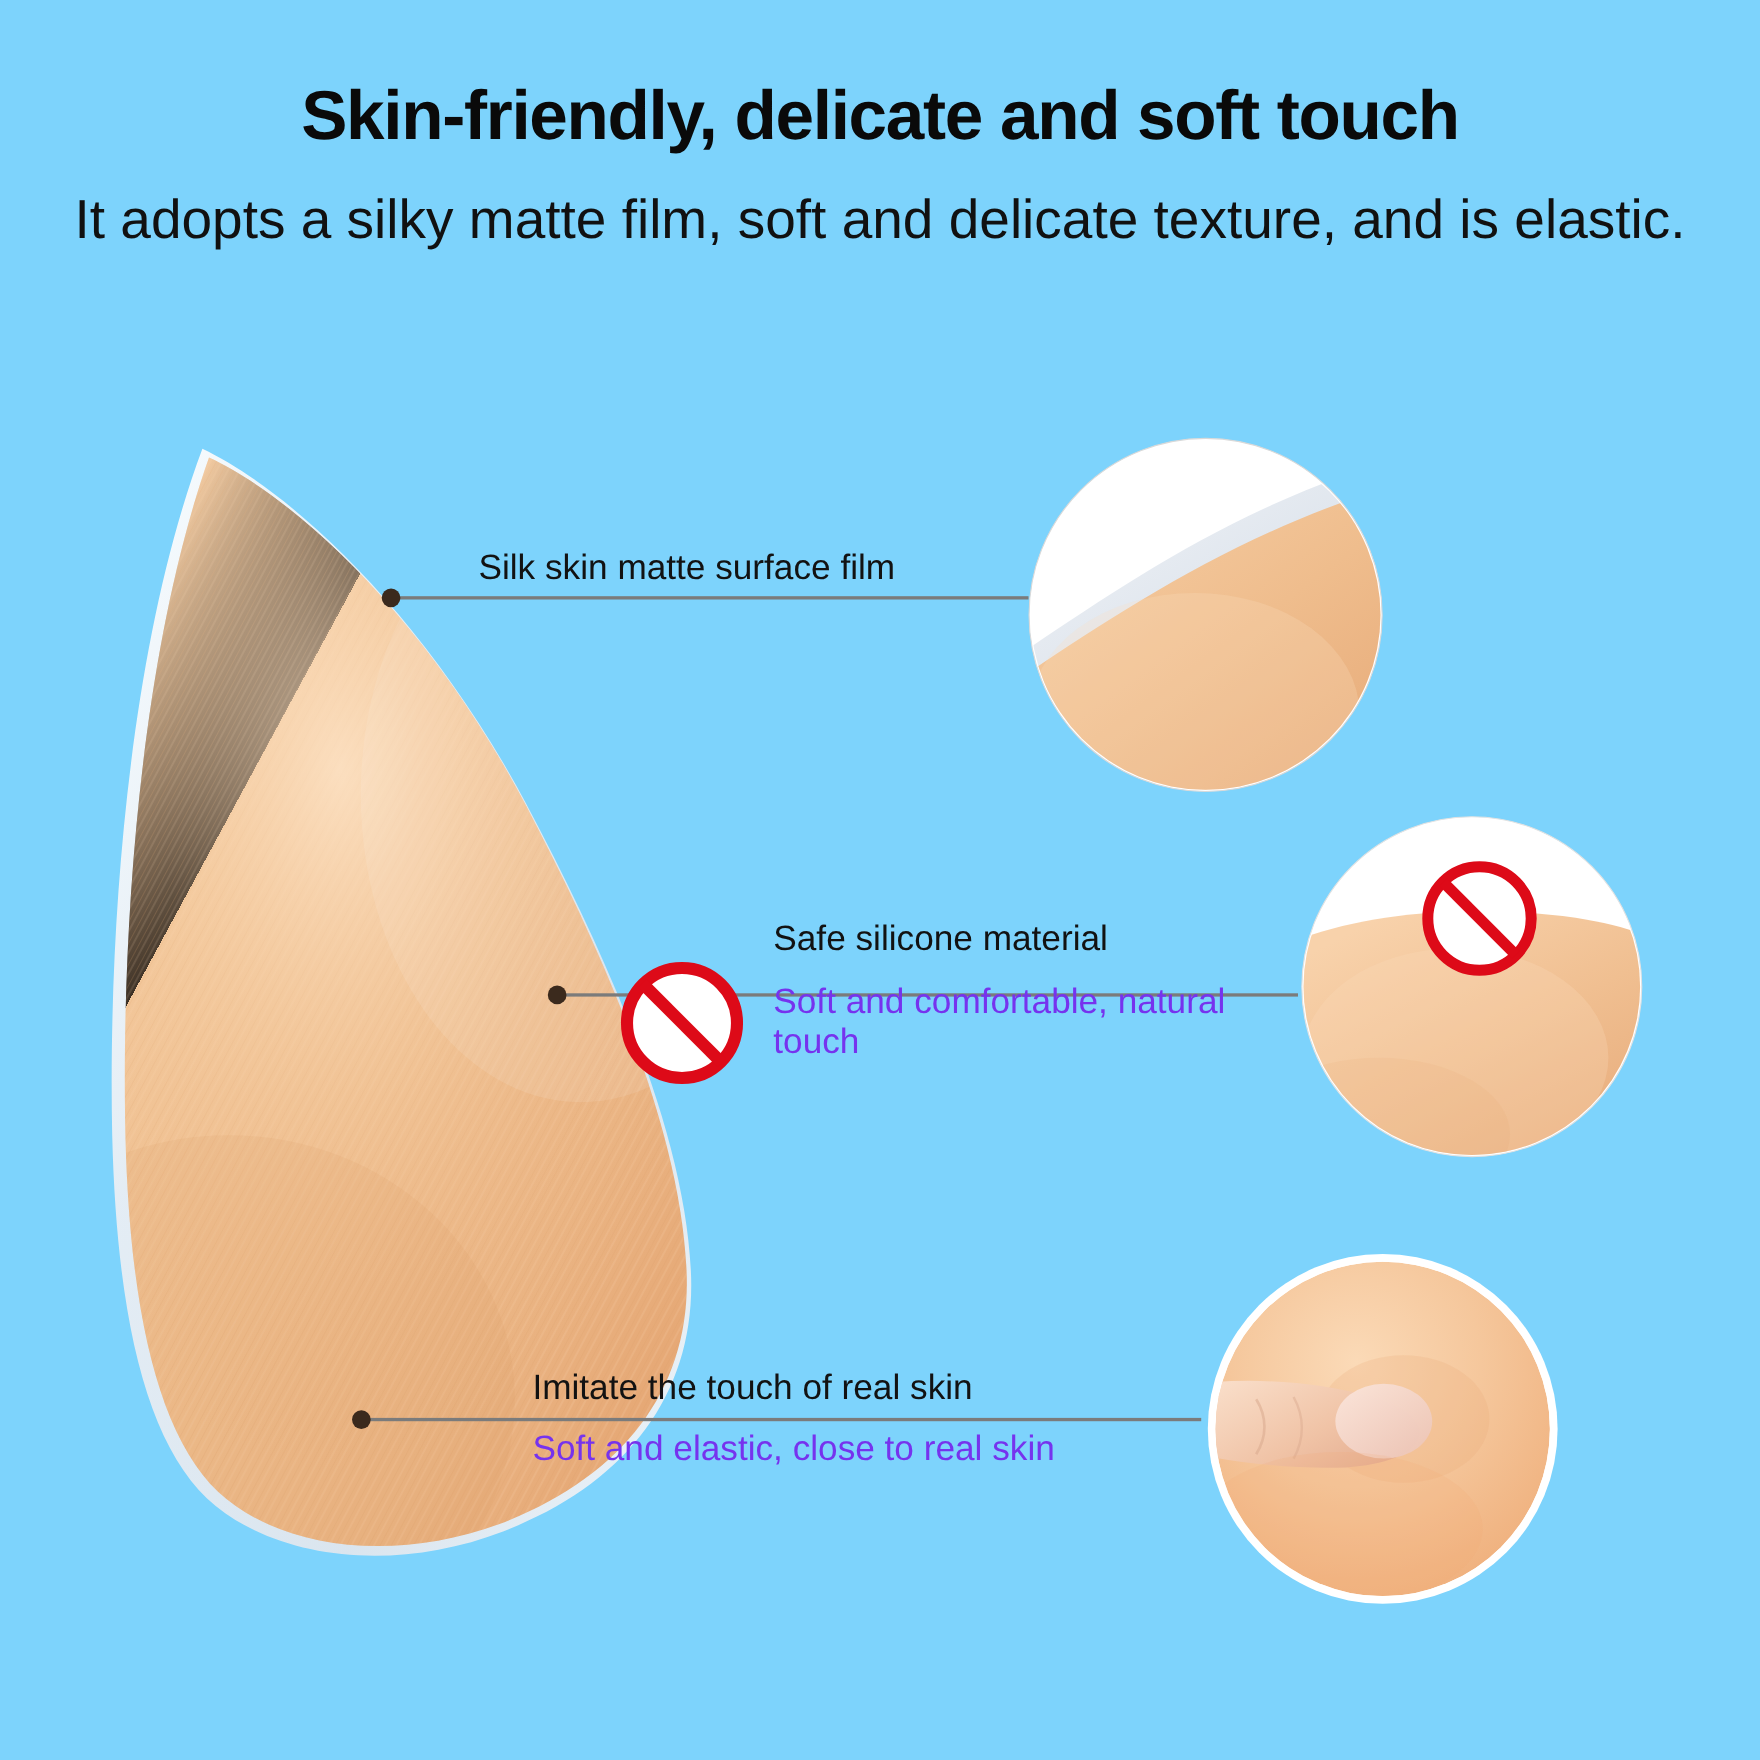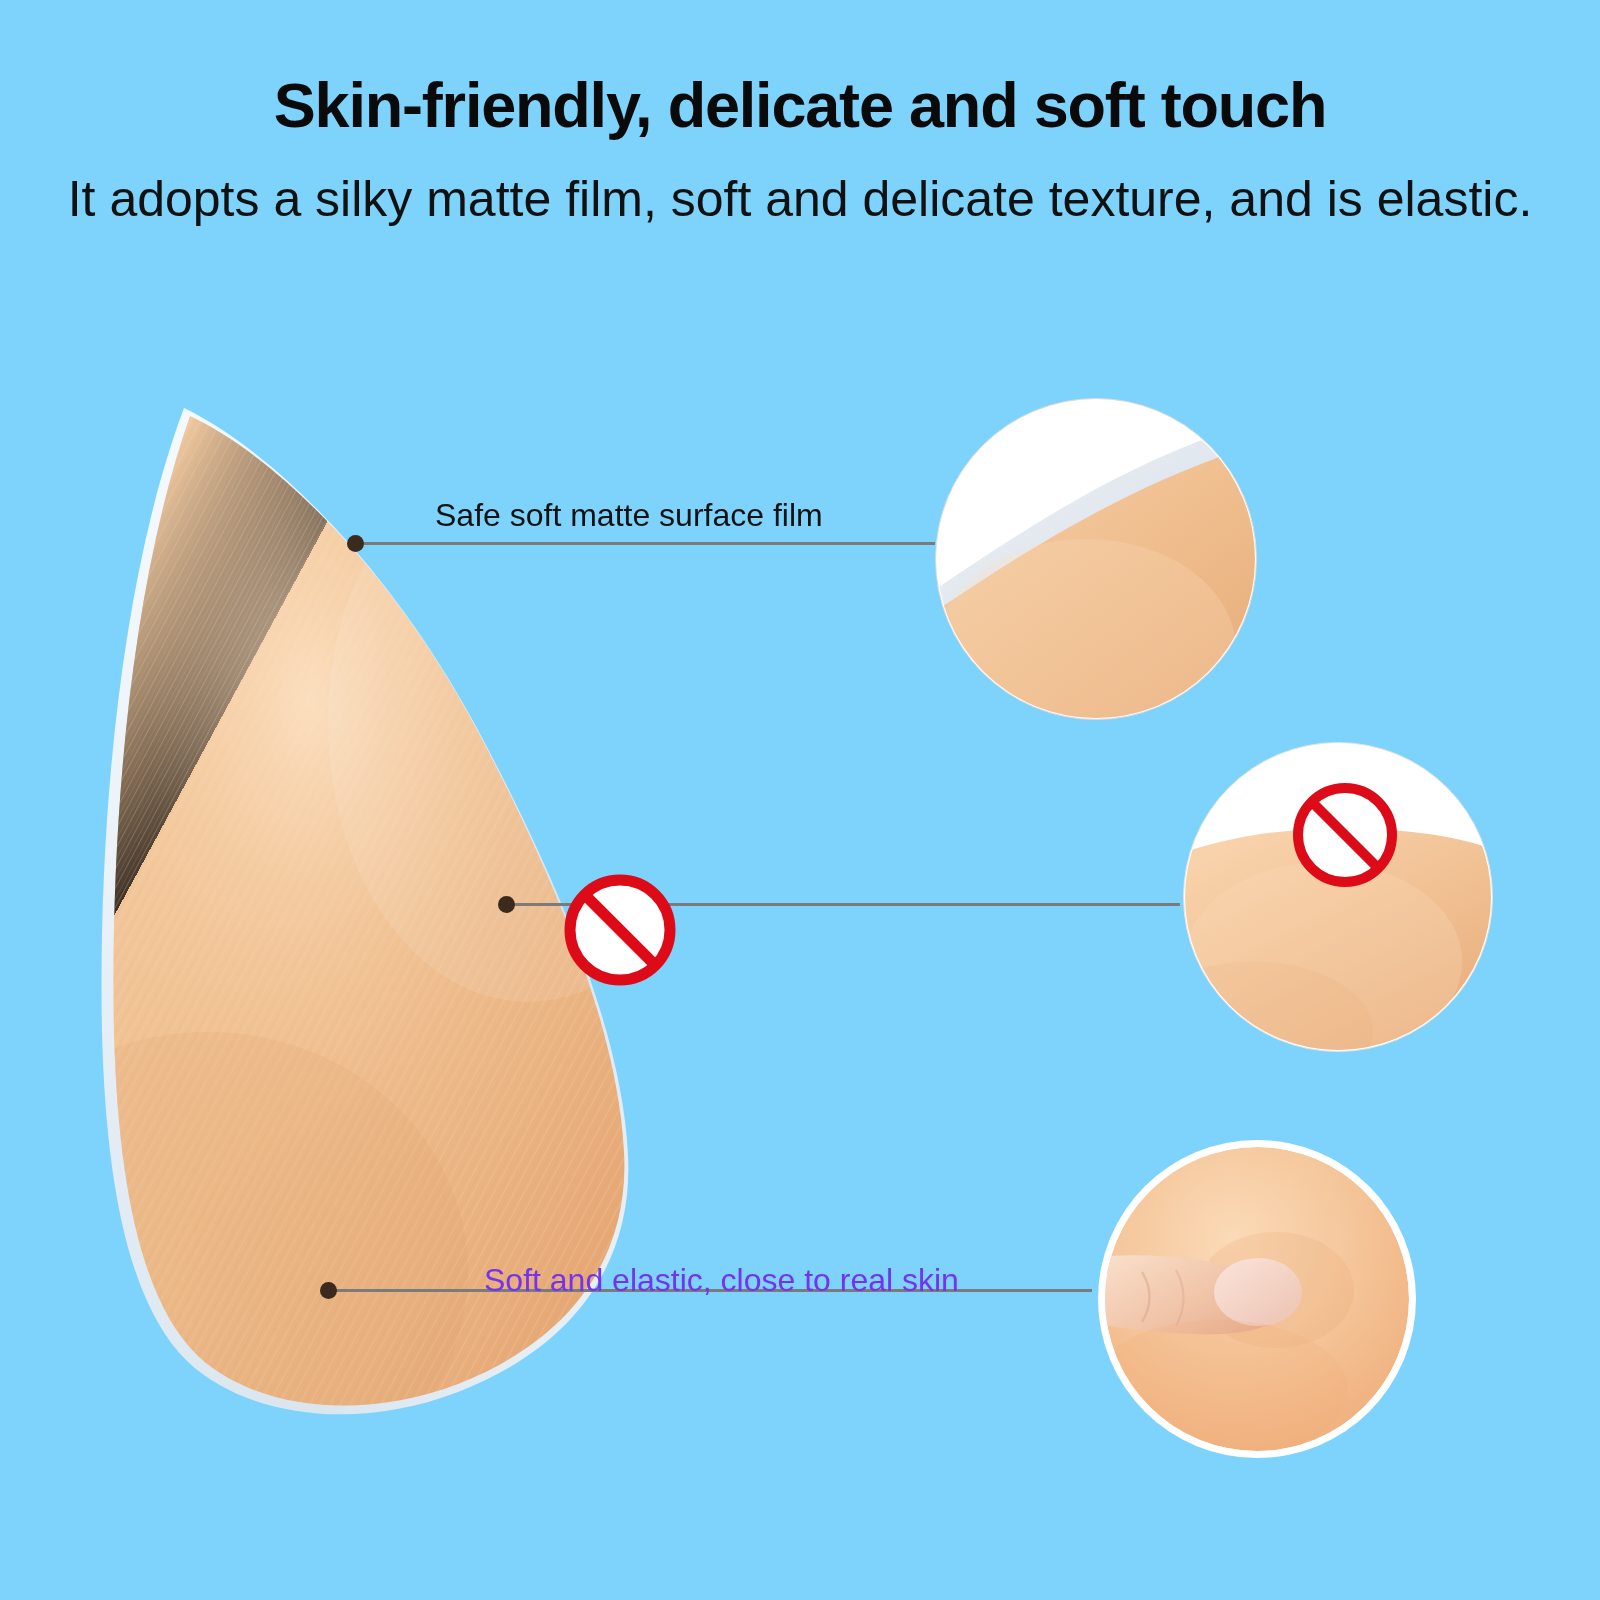--- a/index.html
+++ b/index.html
@@ -322,21 +322,26 @@
   <div class="leader" id="leader-line-1"></div>
   <div class="leader-dot" id="leader-dot-1"></div>
 
   <div class="leader" id="leader-line-2"></div>
   <div class="leader-dot" id="leader-dot-2"></div>
 
   <div class="leader" id="leader-line-3"></div>
   <div class="leader-dot" id="leader-dot-3"></div>
 
   <div class="callout" id="callout-1">
-    <div class="title">Safe soft matte surface film</div>
-  </div>
-
+    <div class="title">Silk skin matte surface film</div>
+  </div>
+
+  <div class="callout" id="callout-2">
+    <div class="title">Safe silicone material</div>
+    <div class="desc">Soft and comfortable, natural touch</div>
+  </div>
 
   <div class="callout" id="callout-3">
+    <div class="title">Imitate the touch of real skin</div>
     <div class="desc">Soft and elastic, close to real skin</div>
   </div>
 
 </div>
 
 </body></html>

